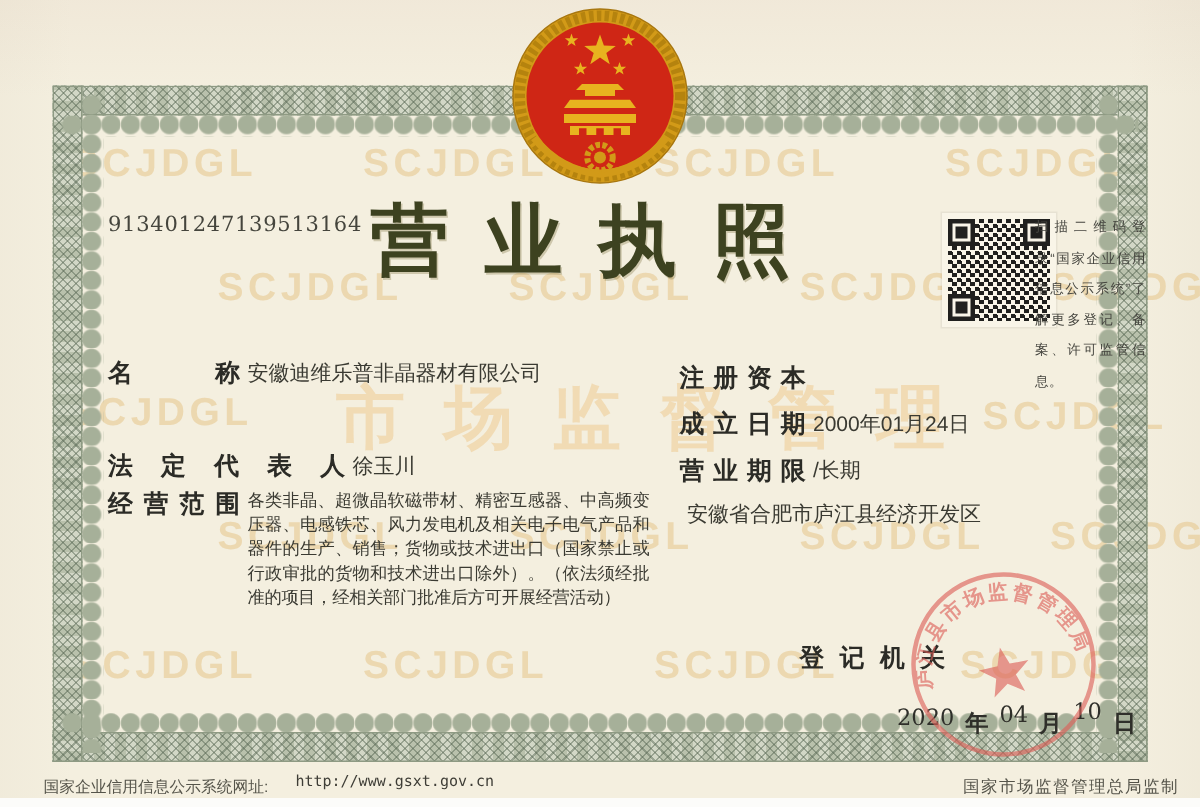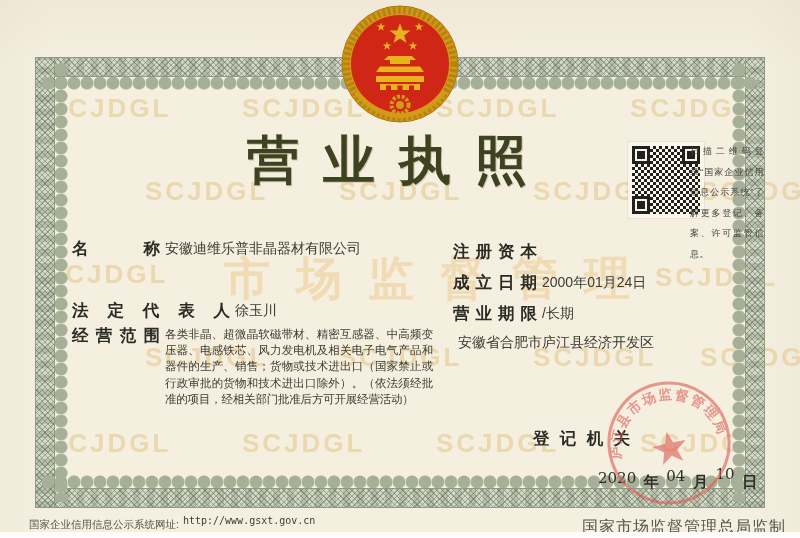--- a/index.html
+++ b/index.html
@@ -90,23 +90,23 @@
       font-size:15.5px;white-space:nowrap;}
   .dnum{font-family:"DejaVu Serif",serif;display:inline-block;font-size:15px;margin-top:17px;}
   .r1{transform:translateY(-4px);} .r2{transform:translateY(-6px);} .r3{transform:translateY(-8px);}
   .dunit{display:inline-block;font-weight:bold;margin:0 3px;}
 
   .seal{position:absolute;left:603px;top:377px;z-index:4;opacity:.62;
       transform:rotate(-12deg);pointer-events:none;}
 
   
   .footer-left{position:absolute;left:29px;top:518px;z-index:2;font-size:10.5px;color:#55544a;}
-  .footer-url{display:inline-block;transform:translateY(-4px);margin-left:4px;
+  .footer-url{display:inline-block;transform:translateY(-4px);margin-left:18px;
       font-family:"DejaVu Sans Mono",monospace;font-size:10px;color:#3e3d36;}
-  .footer-right{position:absolute;right:14px;top:517px;z-index:2;font-size:16px;
+  .footer-right{position:absolute;right:14px;top:517px;z-index:2;font-size:11px;
       color:#55544a;letter-spacing:1px;}
   .scan-strip{position:absolute;left:0;top:532px;width:800px;height:6px;background:#fcfcfa;z-index:5;}
 </style>
 </head>
 <body>
 
 <div class="page">
 
   <span class="wm" style="left:48px;top:93px">SCJDGL</span>
   <span class="wm" style="left:242px;top:93px">SCJDGL</span>
@@ -157,20 +157,21 @@
       <rect x="46" y="83.5" width="5" height="4.5"></rect>
       <rect x="57.5" y="83.5" width="5" height="4.5"></rect>
       <rect x="69" y="83.5" width="5" height="4.5"></rect>
     </g>
     <path d="M16,90 Q34,112 60,114 Q86,112 104,90" fill="none" stroke="#d29a18" stroke-width="5"></path>
     <circle cx="60" cy="103" r="8.5" fill="none" stroke="#d29a18" stroke-width="4" stroke-dasharray="3 1.6"></circle>
     <circle cx="60" cy="103" r="4" fill="#d29a18"></circle>
   </svg>
 
   <div class="credit">
+    <div class="credit-code">913401247139513164</div>
   </div>
   <div class="title">营业执照</div>
 
   <div class="qr">
     <div class="qr-mod"></div>
     <div class="qr-marker qm-tl"></div>
     <div class="qr-marker qm-tr"></div>
     <div class="qr-marker qm-bl"></div>
   </div>
   <div class="qr-caption">扫描二维码登录“国家企业信用信息公示系统”了解更多登记、备案、许可监管信息。</div>

